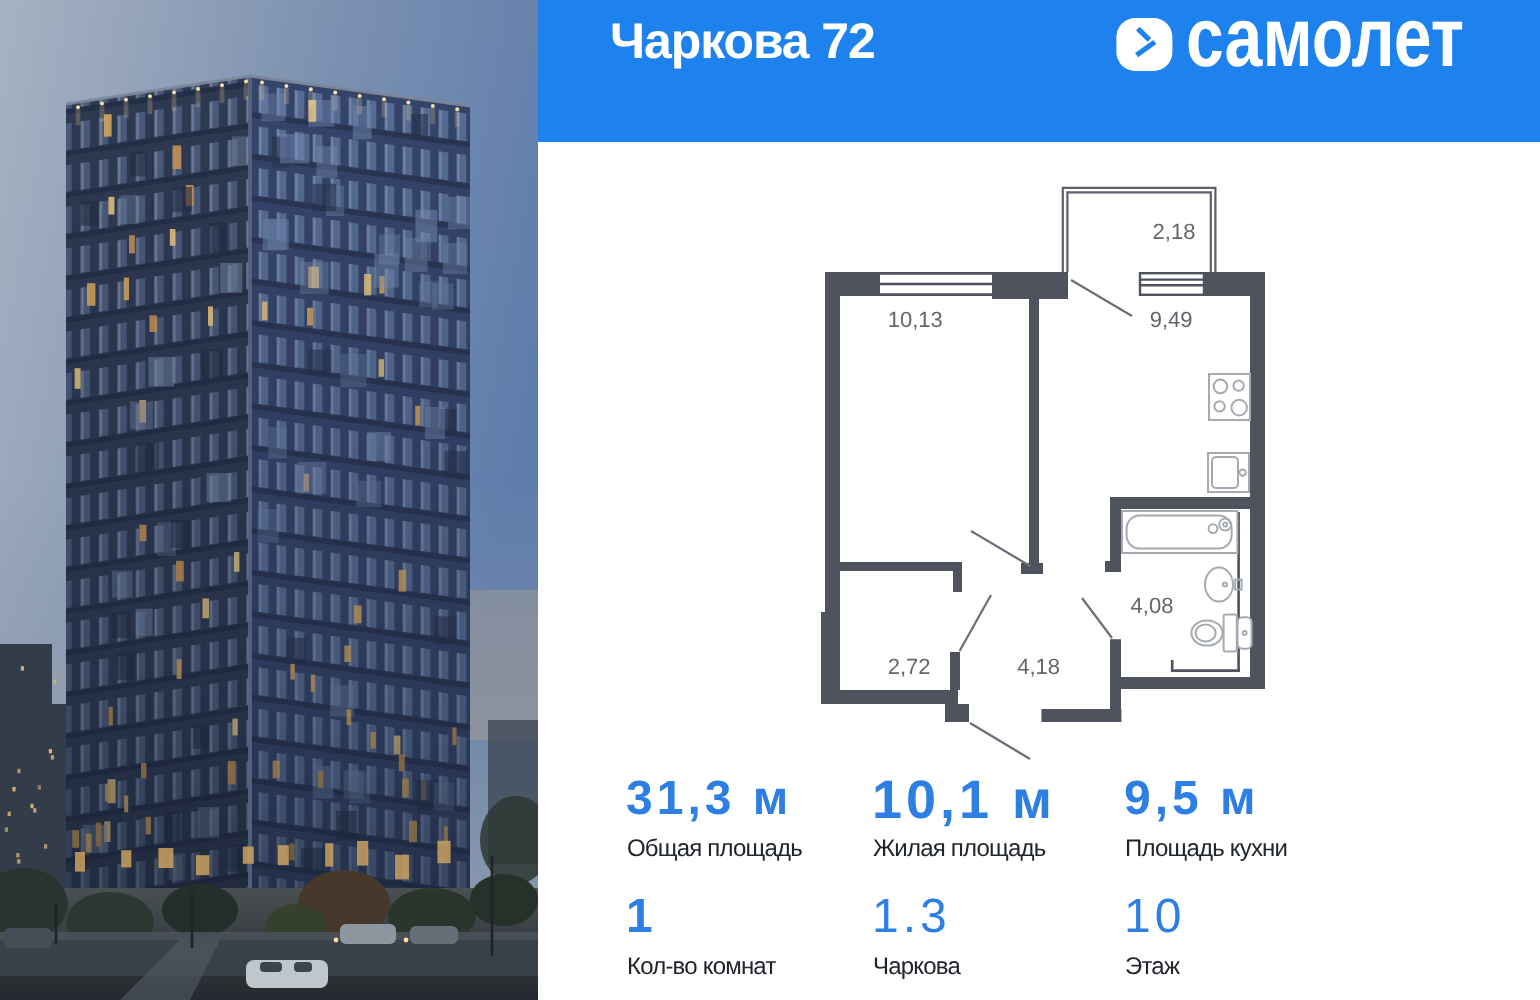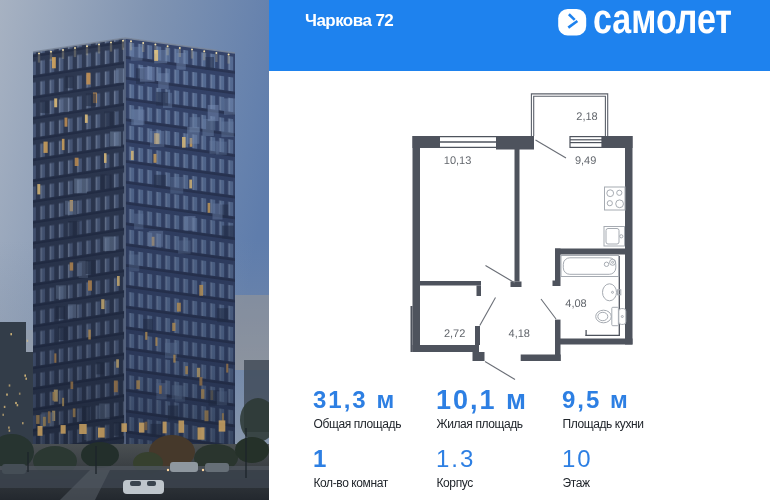--- a/index.html
+++ b/index.html
@@ -298,21 +298,21 @@
 
   <g stroke="#1d242a" stroke-width="1.3">
     <line x1="246" y1="428" x2="246" y2="478"></line>
     <line x1="96" y1="446" x2="96" y2="474"></line>
     <line x1="28" y1="452" x2="28" y2="472"></line>
   </g>
 </svg>
 
 <div class="abs" style="left:269px;top:0;width:501px;height:71px;background:#1e82ee"></div>
 
-<div class="abs" style="left:305px;top:5.5px;font-size:17px;font-weight:700;color:#ffffff;letter-spacing:-0.55px;line-height:30px">Чаркова 72</div>
+<div class="abs" style="left:305px;top:5.5px;font-size:25px;font-weight:700;color:#ffffff;letter-spacing:-0.55px;line-height:30px">Чаркова 72</div>
 
 <svg class="abs" style="left:556px;top:6px" width="200" height="34" viewBox="0 0 200 34">
 
   <rect x="2.2" y="3" width="28" height="26.5" rx="9.5" fill="#ffffff"></rect>
 
   <g stroke="#1e82ee" stroke-width="2.6" fill="none">
     <line x1="12.9" y1="8.3" x2="18.7" y2="13.9"></line>
     <line x1="21.4" y1="15.0" x2="12.3" y2="21.6"></line>
   </g>
 
@@ -467,17 +467,17 @@
 <div class="abs" style="left:562px;top:387.5px;font-size:24px;font-weight:700;color:#2d7fe3;line-height:24px;letter-spacing:2px">9,5 м</div>
 
 <div class="abs" style="left:562.5px;top:416.5px;font-size:12px;color:#21262c;line-height:15px;letter-spacing:-0.4px">Площадь кухни</div>
 
 <div class="abs" style="left:313px;top:446.5px;font-size:24px;font-weight:700;color:#2d7fe3;line-height:24px;letter-spacing:2px">1</div>
 
 <div class="abs" style="left:313.5px;top:475.5px;font-size:12px;color:#21262c;line-height:15px;letter-spacing:-0.4px">Кол-во комнат</div>
 
 <div class="abs" style="left:436px;top:446.5px;font-size:24px;font-weight:400;color:#2d7fe3;line-height:24px;letter-spacing:2px">1.3</div>
 
-<div class="abs" style="left:436.5px;top:475.5px;font-size:12px;color:#21262c;line-height:15px;letter-spacing:-0.4px">Корпус</div>
+<div class="abs" style="left:436.5px;top:475.5px;font-size:12px;color:#21262c;line-height:15px;letter-spacing:-0.4px">Чаркова</div>
 
 <div class="abs" style="left:562px;top:446.5px;font-size:24px;font-weight:400;color:#2d7fe3;line-height:24px;letter-spacing:2px">10</div>
 
 <div class="abs" style="left:562.5px;top:475.5px;font-size:12px;color:#21262c;line-height:15px;letter-spacing:-0.4px">Этаж</div>
 
 </body></html>

